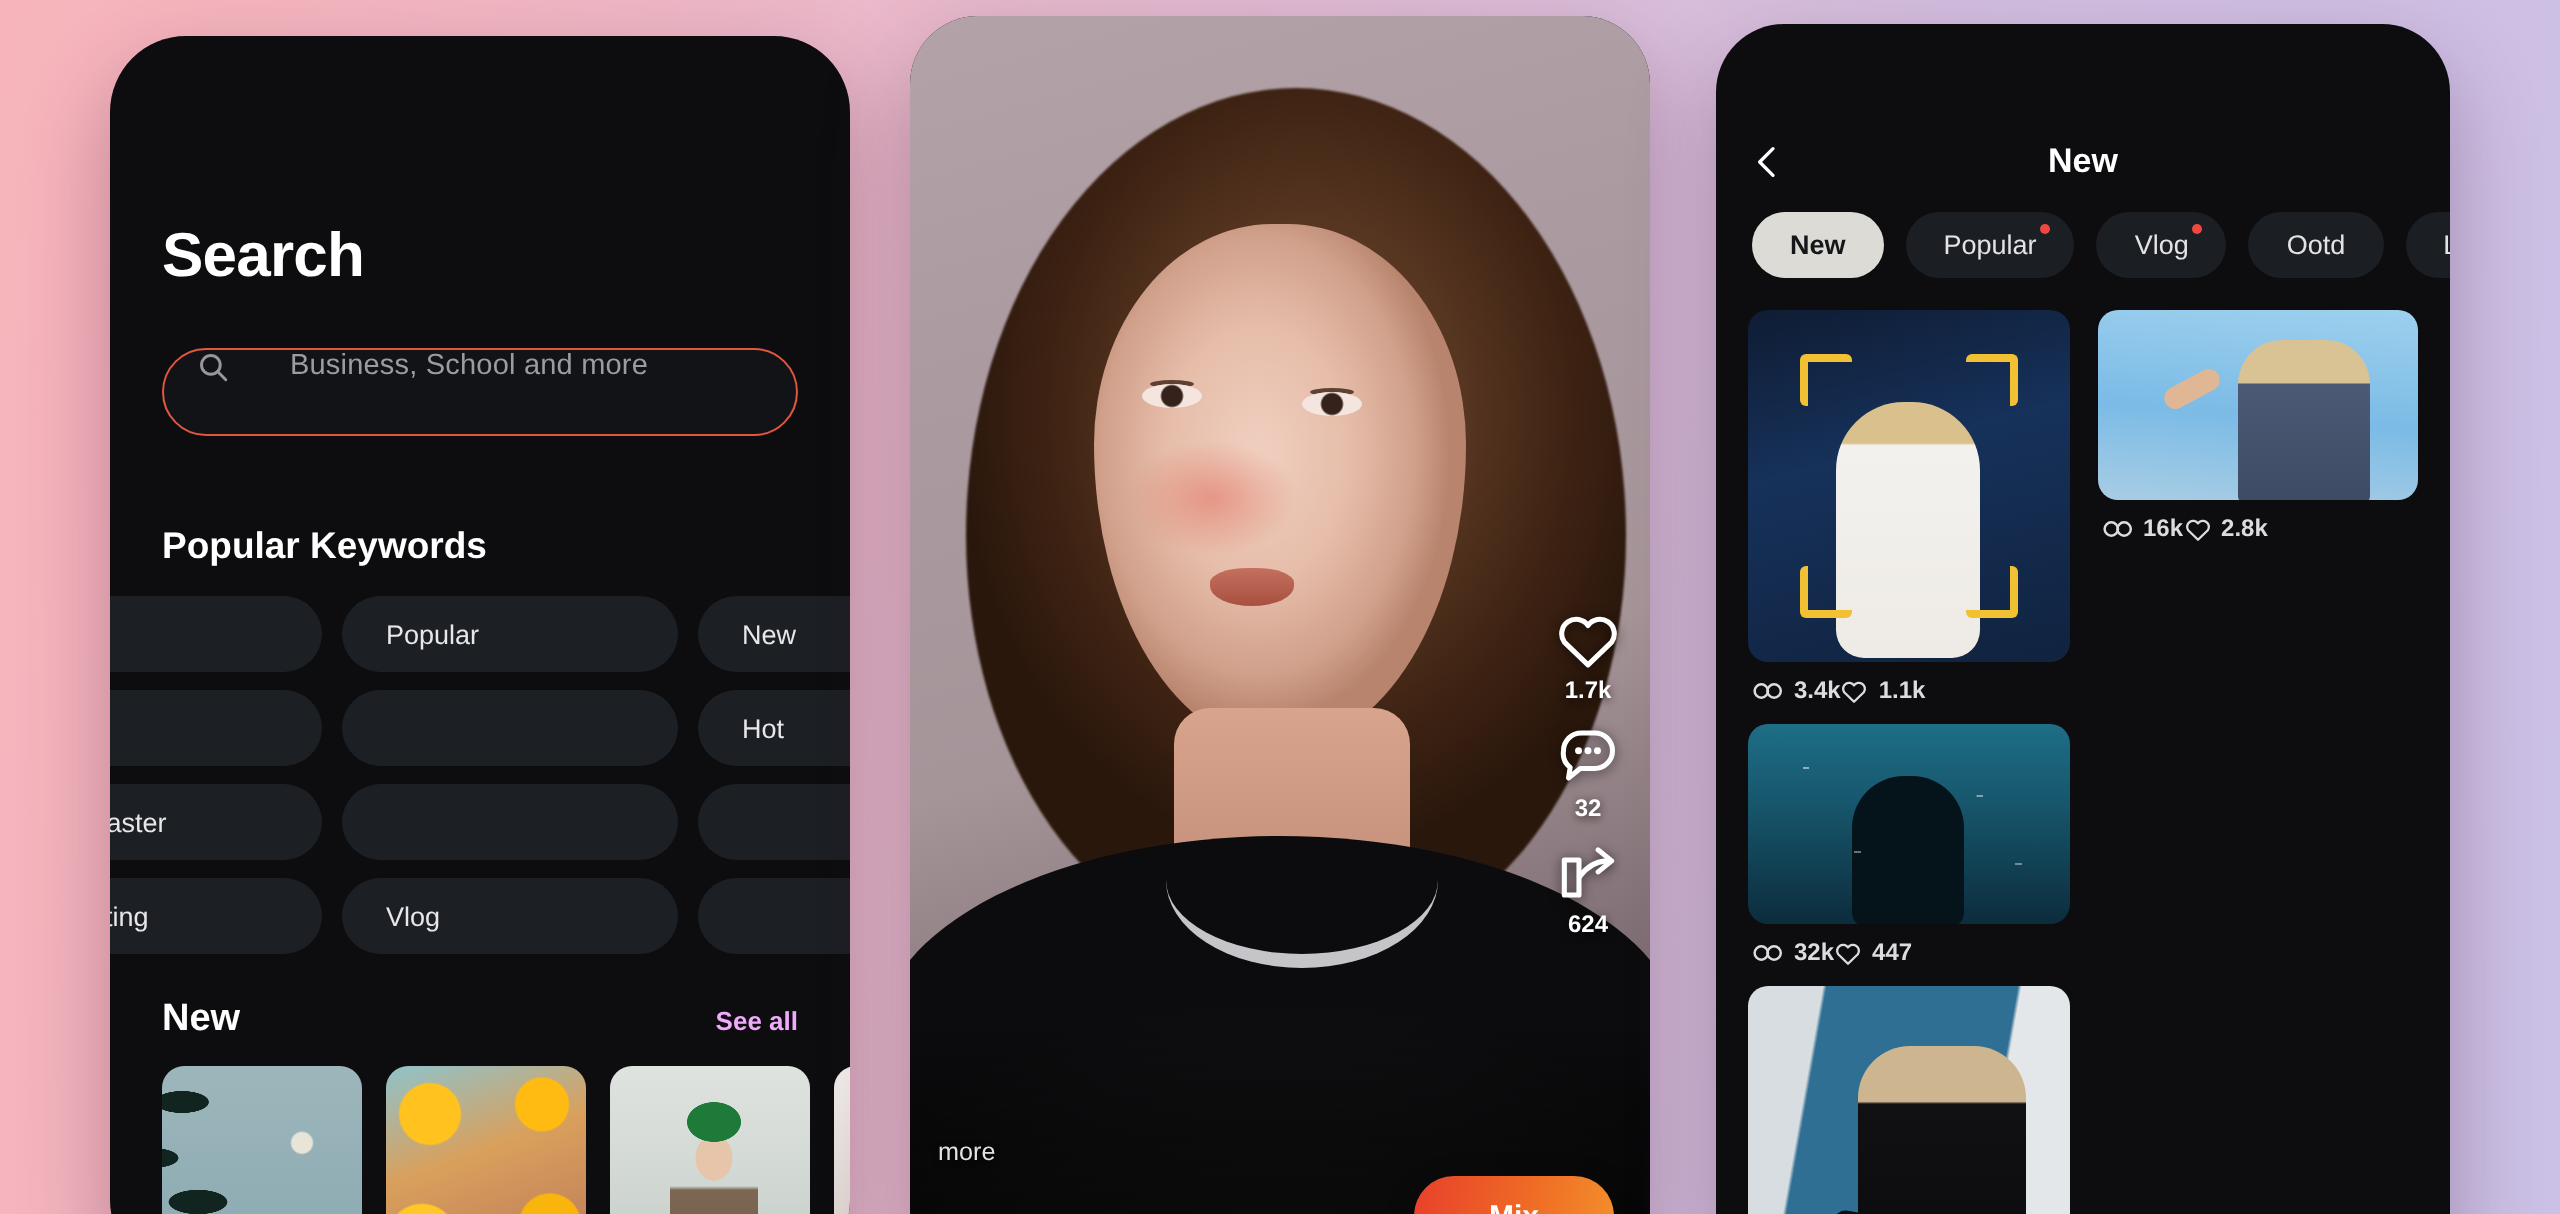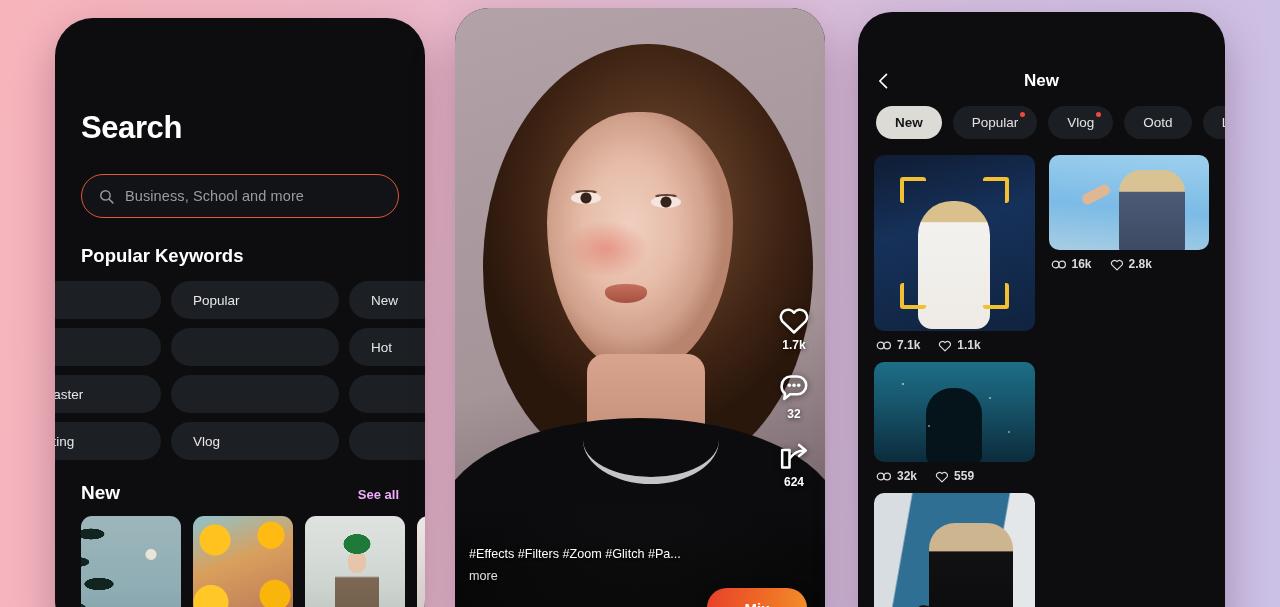--- a/index.html
+++ b/index.html
@@ -46,30 +46,31 @@
     color: #ffffff;
   }
   .l-title .ln2 { display: block; }
 
   .searchbar {
     margin-top: 28px;
     height: 44px;
     border: 1.7px solid #e3563f;
     border-radius: 24px;
     display: flex;
-    align-items: center;
+    align-items: flex-start;
     padding: 0 16px;
     background: #121316;
+    gap: 20px;
   }
   .search-ico { width: 17px; height: 17px; flex: none; margin-right: 10px; opacity: .75; }
   .search-ico svg { display: block; }
   .search-ph { font-size: 14.5px; color: #9b9ba1; letter-spacing: .1px; }
 
   .l-sec-h {
-    margin-top: 27px;
+    margin-top: 44px;
     font-size: 18.5px;
     font-weight: 700;
     color: #fff;
   }
 
   .chips {
     margin-top: 14px;
     display: grid;
     grid-template-columns: 168px 168px 168px;
     gap: 9px 10px;
@@ -194,21 +195,21 @@
     position: absolute; left: 128px; top: 432px; width: 136px; height: 44px;
     border-bottom: 7px solid #d5d5d9;
     border-radius: 0 0 50% 50% / 0 0 100% 100%;
     opacity: .92;
     filter: blur(.2px);
   }
 
   .rail {
     position: absolute; right: 14px; top: 296px;
     display: flex; flex-direction: column; align-items: center;
-    gap: 20px;
+    gap: 10px;
     color: #fff;
     text-shadow: 0 1px 4px rgba(0,0,0,.65);
   }
   .rail-item { display: flex; flex-direction: column; align-items: center; gap: 3px; }
   .rail-item svg { display: block; filter: drop-shadow(0 1px 3px rgba(0,0,0,.6)); }
   .rail-cnt { font-size: 12px; font-weight: 600; }
 
   .c-bottom {
     position: absolute; left: 0; right: 0; bottom: 0; height: 130px;
     background: linear-gradient(180deg, rgba(0,0,0,0) 0%, rgba(0,0,0,.42) 46%, rgba(0,0,0,.62) 100%);
@@ -269,21 +270,21 @@
     margin-top: 16px;
     padding: 0 16px;
     display: grid;
     grid-template-columns: 1fr 1fr;
     column-gap: 14px;
   }
   .r-col { display: flex; flex-direction: column; }
   .r-card { margin-bottom: 10px; }
   .r-media { border-radius: 10px; overflow: hidden; position: relative; }
   .r-stats {
-    display: flex; align-items: center; gap: 18px;
+    display: flex; align-items: center; gap: 0;
     padding: 7px 2px 0;
     color: #dcdcdf; font-size: 12px; font-weight: 600;
   }
   .r-stat { display: flex; align-items: center; gap: 5px; }
   .r-stat svg { display: block; }
 
   
   .m1 { height: 176px; background: linear-gradient(165deg,#0f1c33 0%,#16315a 40%,#10233f 100%); }
   .m1 .subj {
     position:absolute; left:50%; top:26%; transform:translateX(-50%);
@@ -444,21 +445,20 @@
             <path d="M15.6 2.8 20.4 6.7l-4.8 3.9"></path>
           </svg>
         </span>
         <span class="rail-cnt">624</span>
       </div>
     </div>
 
     <div class="c-bottom"></div>
 
     <div class="tags">
-      <div>#Effects #Filters #Zoom #Glitch #Pa...</div>
       <div class="more">more</div>
     </div>
 
     <button class="mixbtn">Mix</button>
   </div>
 
   <div class="phone phone-right">
     <div class="r-head">
       <span class="r-back">
         <svg width="20" height="20" viewBox="0 0 24 24" fill="none" stroke="#fff" stroke-width="2" stroke-linecap="round" stroke-linejoin="round">
@@ -502,21 +502,21 @@
               </div>
           </div>
           <div class="r-stats">
             <span class="r-stat">
               <span>
                 <svg width="16" height="11" viewBox="0 0 22 14" fill="none" stroke="#dcdcdf" stroke-width="1.7">
                   <circle cx="6.4" cy="7" r="4.6"></circle>
                     <circle cx="15.2" cy="7" r="4.6"></circle>
                 </svg>
               </span>
-              <span>7.1k</span>
+              <span>3.4k</span>
             </span>
             <span class="r-stat">
               <span>
                 <svg width="14" height="13" viewBox="0 0 24 22" fill="none" stroke="#dcdcdf" stroke-width="2">
                   <path d="M12 20.2 3.6 12.1A5.1 5.1 0 0 1 12 6.2a5.1 5.1 0 0 1 8.4 5.9L12 20.2z" stroke-linejoin="round"></path>
                 </svg>
               </span>
               <span>1.1k</span>
             </span>
           </div>
@@ -535,21 +535,21 @@
                 </svg>
               </span>
               <span>32k</span>
             </span>
             <span class="r-stat">
               <span>
                 <svg width="14" height="13" viewBox="0 0 24 22" fill="none" stroke="#dcdcdf" stroke-width="2">
                   <path d="M12 20.2 3.6 12.1A5.1 5.1 0 0 1 12 6.2a5.1 5.1 0 0 1 8.4 5.9L12 20.2z" stroke-linejoin="round"></path>
                 </svg>
               </span>
-              <span>559</span>
+              <span>447</span>
             </span>
           </div>
         </div>
 
         <div class="r-card">
           <div class="r-media m5">
             <div class="subj"></div>
             <div class="arm2"></div>
           </div>
         </div>

